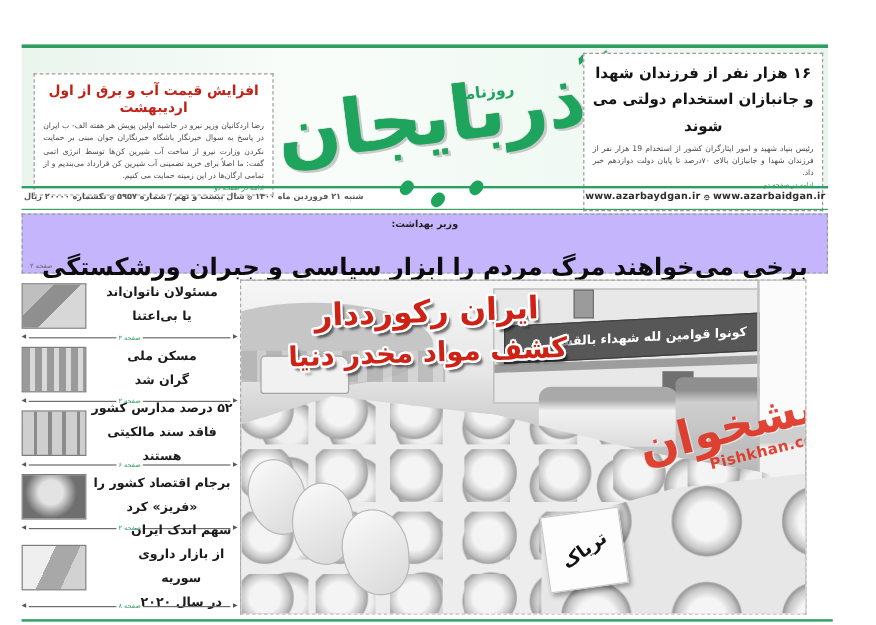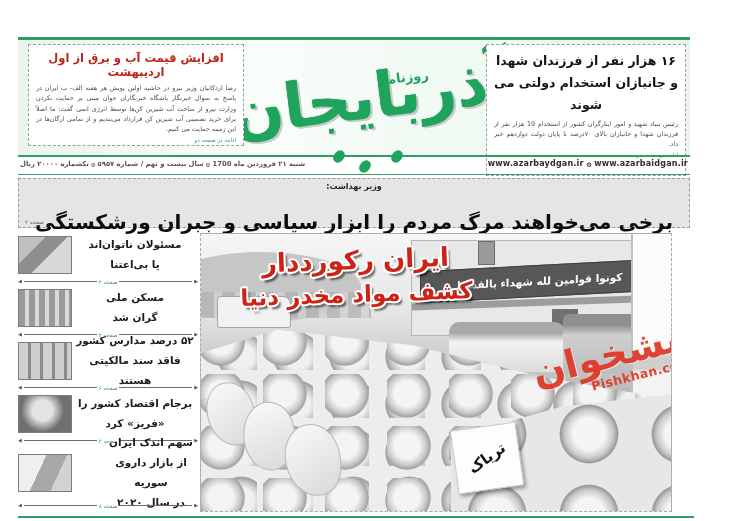--- a/index.html
+++ b/index.html
@@ -18,34 +18,34 @@
             background:linear-gradient(90deg,#e9f5ed 0%,#f9fdfa 35%,#f2faf4 60%,#e9f5ed 100%);}
   .brand{left:225px;top:42px;width:290px;height:110px;text-align:center;
          font-size:62px;font-weight:bold;color:#1ea45c;transform:rotate(-7deg);
          text-shadow:2px 2px 0 #c9c9c9, 0 0 1px #0c6b38;letter-spacing:-2px;line-height:110px;}
   .brand-sub{left:380px;top:70px;font-size:13px;font-weight:bold;color:#1ea45c;transform:rotate(-6deg);}
   .dot{width:10px;height:13px;background:#1ea45c;border-radius:45%;transform:rotate(40deg);z-index:4;}
   .d1{left:334px;top:150px;} .d2{left:360px;top:160px;} .d3{left:392px;top:150px;}
 
   
   .tbox{border:1px dashed #9a9a9a;background:#fff;padding:4px 7px;box-sizing:border-box;}
-  .box-left{left:28px;top:44px;width:216px;height:102px;}
+  .box-left{left:28px;top:61px;width:200px;height:102px;}
   .box-right{left:486px;top:44px;width:200px;height:132px;}
   .tbox-h-red{color:#c02418;font-weight:bold;font-size:11.5px;text-align:center;margin:2px 0 4px;}
   .tbox-h-black{color:#141414;font-weight:bold;font-size:12.5px;text-align:center;line-height:1.75;margin:1px 0 3px;}
   .tbox-body{color:#4a4a4a;font-size:6.4px;line-height:1.6;text-align:justify;}
   .tbox-more{color:#2f9e63;font-size:5.6px;margin-top:3px;}
 
   
   .date-row{left:18px;top:158px;width:672px;height:14px;}
   .date-text{position:absolute;left:2px;top:2px;direction:rtl;font-size:6.8px;font-weight:bold;color:#555;}
   .sites-text{position:absolute;right:2px;top:1px;direction:ltr;font-size:8px;font-weight:bold;color:#2e2e2e;letter-spacing:.2px;}
 
   
-  .lead-box{left:18px;top:178px;width:672px;height:50px;border:1px dashed #999;background:#e5e5e5;
+  .lead-box{left:18px;top:178px;width:672px;height:50px;border:1px dashed #999;background:#c4b5fd;
             box-sizing:border-box;text-align:center;}
   .kicker{font-size:8px;font-weight:bold;color:#222;margin-top:3px;}
   .lead-h{font-size:20px;font-weight:800;color:#0c0c0c;margin-top:19px;letter-spacing:-.4px;}
   .lead-ref{position:absolute;left:6px;bottom:2px;font-size:5.5px;color:#666;}
 
   
   .col{left:18px;top:233px;width:180px;}
   .teaser{display:flex;direction:ltr;align-items:center;height:44px;}
   .teaser.tall{height:56px;gap:32px;}
   .thumb{width:54px;height:38px;border:1px solid #7c7c7c;flex:none;box-sizing:border-box;}
@@ -135,21 +135,21 @@
   </div>
 
   <div class="abs tbox box-right">
     <div class="tbox-h-black">۱۶ هزار نفر از فرزندان شهدا و جانبازان استخدام دولتی می شوند</div>
     <div class="tbox-body">رئیس بنیاد شهید و امور ایثارگران کشور از استخدام 19 هزار نفر از فرزندان شهدا و جانبازان بالای ۷۰درصد تا پایان دولت دوازدهم خبر داد.</div>
     <div class="tbox-more">ادامه در صفحه دو</div>
   </div>
 
   <div class="abs rule-mid"></div>
   <div class="abs date-row">
-    <span class="date-text">شنبه ۲۱ فروردین ماه 1700 ۞ سال بیست و نهم / شماره ۵۹۵۷ ۞ تکشماره ۲۰۰۰۰ ریال</span>
+    <span class="date-text">شنبه ۲۱ فروردین ماه ۱۴۰۰ ۞ سال بیست و نهم / شماره ۵۹۵۷ ۞ تکشماره ۲۰۰۰۰ ریال</span>
     <span class="sites-text">www.azarbaydgan.ir ۞ www.azarbaidgan.ir</span>
   </div>
   <div class="abs rule-thin"></div>
 
   <div class="abs lead-box">
     <div class="kicker">وزیر بهداشت:</div>
     <div class="lead-h">برخی می‌خواهند مرگ مردم را ابزار سیاسی و جبران ورشکستگی خود کنند</div>
     <div class="lead-ref">صفحه ۲</div>
   </div>
 

